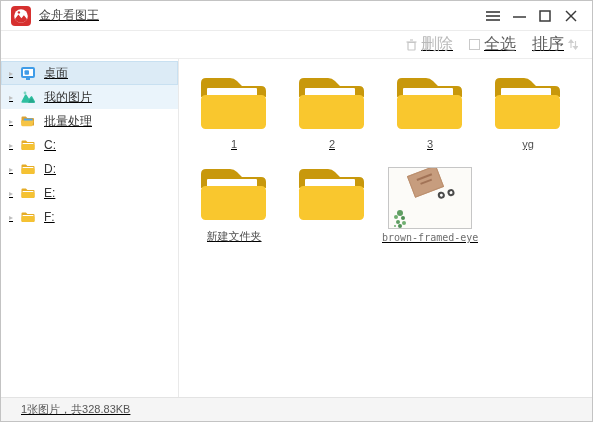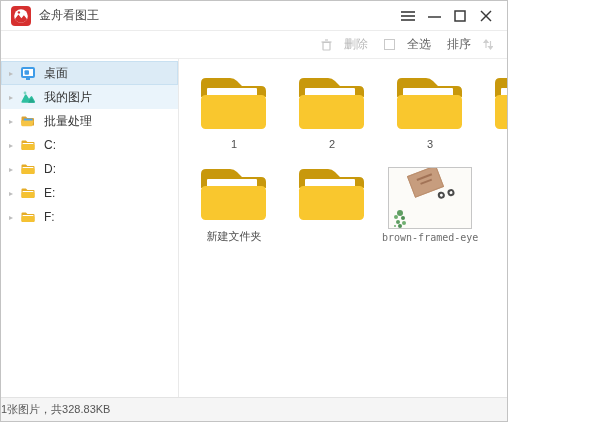--- a/index.html
+++ b/index.html
@@ -1,29 +1,29 @@
 <!DOCTYPE html>
 <html><head>
 <meta charset="utf-8">
 <style>
   * { margin:0; padding:0; box-sizing:border-box; }
   html,body { width:600px; height:422px; }
   body { font-family:"Liberation Sans", sans-serif; background:#fff; }
-  .window { width:508px; height:422px; border:1px solid #c3c3c3; display:flex; flex-direction:column; background:#fff; overflow:hidden; }
+  .window { width:593px; height:422px; border:1px solid #c3c3c3; display:flex; flex-direction:column; background:#fff; overflow:hidden;text-decoration:underline; }
 
   
   .titlebar { height:30px; flex:0 0 30px; display:flex; align-items:center; padding:0 8px 0 10px; border-bottom:1px solid #ececec; background:#fff; }
   .app-title { margin-left:8px; font-size:12px; color:#454545; }
   .win-controls { margin-left:auto; display:flex; align-items:center; }
   .win-btn { width:26px; height:28px; display:flex; align-items:center; justify-content:center; cursor:pointer; }
   .win-btn svg { display:block; }
 
   
   .toolbar { height:28px; flex:0 0 28px; display:flex; align-items:center; justify-content:flex-end; gap:16px; padding-right:14px; border-bottom:1px solid #ededed; background:#fff; }
-  .tool-item { display:flex; align-items:center; gap:12px; font-size:12px; color:#5e5e5e; cursor:default; }
+  .tool-item { display:flex; align-items:center; gap:4px; font-size:16px; color:#5e5e5e; cursor:default; }
   .tool-item.disabled { color:#b9b9b9; }
   .checkbox { width:11px; height:11px; border:1px solid #c9c9c9; background:#fff; display:inline-block; }
 
   
   .body { flex:1 1 auto; display:flex; min-height:0; background:#fff; }
   .sidebar { width:178px; flex:0 0 178px; border-right:1px solid #e9e9e9; padding-top:2px; overflow:hidden; }
   .side-item { height:24px; display:flex; align-items:center; padding-left:7px; font-size:12px; color:#333; cursor:pointer; border:1px solid transparent; }
   .side-item.selected { background:#dcebf6; border-color:#c8e0f1; }
   .side-item.highlight { background:#eaf4fb; }
   .tree-arrow { width:11px; font-size:8px; color:#bdbdbd; flex:0 0 11px; }
@@ -41,21 +41,21 @@
   .thumb .box { position:absolute; left:21px; top:2px; width:31px; height:23px; background:#c79d7e; border:1px solid #bb8f6e; transform:rotate(-21deg); }
   .thumb .box i { position:absolute; left:7px; top:5px; width:16px; height:2px; background:#96664a; opacity:.75; }
   .thumb .box i + i { top:10px; width:12px; left:9px; }
   .thumb .glasses { position:absolute; left:49px; top:22px; width:20px; height:10px; transform:rotate(-15deg); }
   .thumb .glasses b { position:absolute; width:7px; height:7px; border:2px solid #4a4a4a; border-radius:50%; background:rgba(255,255,255,.4); }
   .thumb .glasses b:last-child { left:10px; }
   .thumb .plant { position:absolute; left:8px; bottom:12px; width:6px; height:6px; border-radius:50%; background:#5f9e63;
       box-shadow:-4px 4px 0 -1px #6fae70, 3px 5px 0 -1px #4f8f55, -2px 9px 0 -1px #5f9e63, 4px 10px 0 -1px #6fae70, 0 13px 0 -1px #4f8f55, -5px 13px 0 -2px #6fae70; }
 
   
-  .statusbar { height:24px; flex:0 0 24px; background:#f5f5f5; border-top:1px solid #e3e3e3; display:flex; align-items:center; padding-left:0; font-size:11px; color:#555;text-align:center; }
+  .statusbar { height:24px; flex:0 0 24px; background:#f5f5f5; border-top:1px solid #e3e3e3; display:flex; align-items:center; padding-left:20px; font-size:11px; color:#555;text-align:center; }
 </style>
 </head>
 <body>
 
 <div class="window">
 
   <div class="titlebar">
     <span style="display:flex;">
       <svg width="20" height="20" viewBox="0 0 20 20">
         <rect width="20" height="20" rx="4" fill="#d6302f"></rect>

